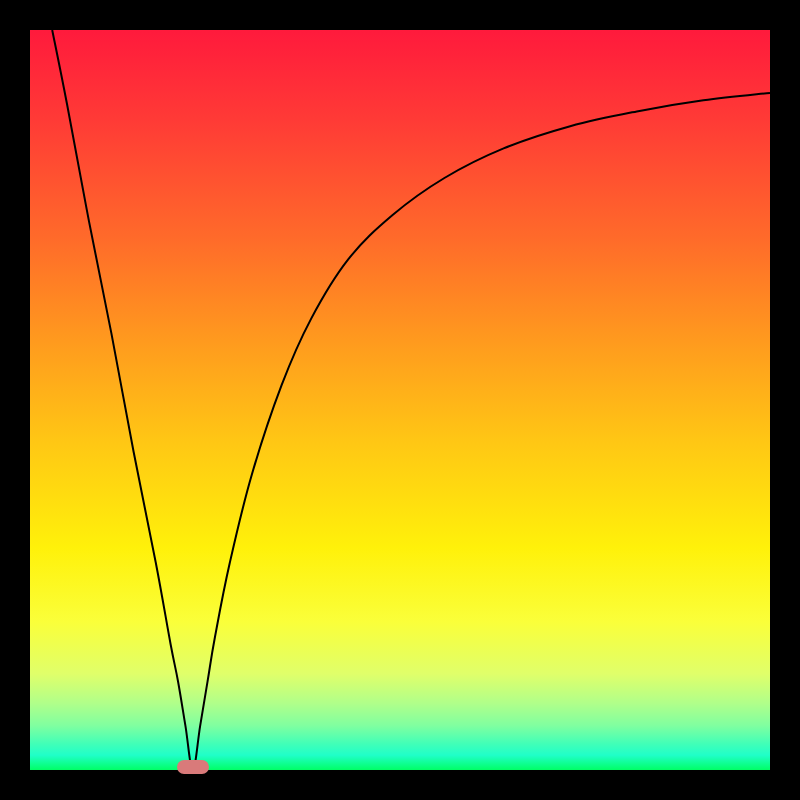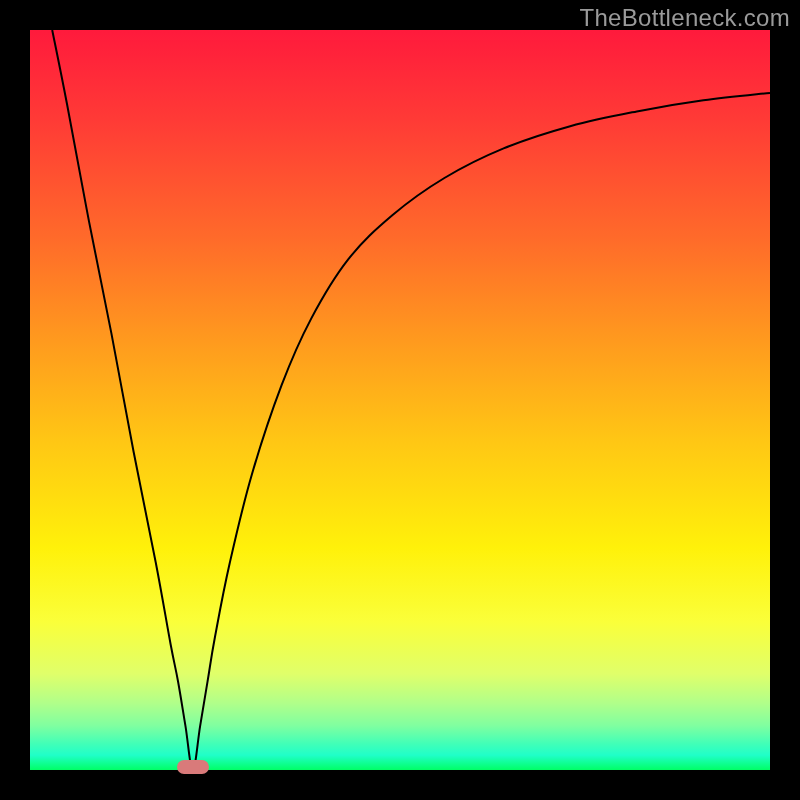--- a/index.html
+++ b/index.html
@@ -68,14 +68,13 @@
 <div class="container">
 
   <div class="plot-area"></div>
 
   <svg class="curve-svg" viewBox="0 0 740 740" preserveAspectRatio="none">
     <path id="curve-path" d="M 22.2 0 C 24.864 13.32, 30.34 39.368, 37 74 C 43.66 108.632, 51.208 151.10799999999998, 59.2 192.39999999999998 C 67.19200000000001 233.69199999999998, 73.408 262.10800000000006, 81.4 303.40000000000003 C 89.39200000000001 344.692, 95.608 380.50800000000004, 103.60000000000001 421.8 C 111.59200000000001 463.092, 119.14000000000001 498.16799999999995, 125.80000000000001 532.8 C 132.46 567.432, 136.60399999999998 592.888, 140.6 614.2 C 144.596 635.5120000000001, 145.33599999999998 636.548, 148 651.2 C 150.66400000000002 665.8520000000001, 152.736 679.616, 155.4 695.6 C 158.06400000000002 711.5840000000001, 160.136 740, 162.8 740 C 165.46400000000003 740, 167.53600000000003 711.5840000000001, 170.20000000000002 695.6 C 172.864 679.616, 174.936 667.1840000000001, 177.6 651.2 C 180.26399999999998 635.216, 181.004 628.112, 185 606.8 C 188.996 585.4879999999999, 193.14000000000001 562.1039999999999, 199.8 532.8 C 206.46 503.496, 212.676 475.968, 222 444 C 231.324 412.032, 240.94400000000002 383.17199999999997, 251.60000000000002 355.2 C 262.25600000000003 327.228, 269.212 311.244, 281.2 288.6 C 293.188 265.956, 303.548 248.04800000000003, 318.2 229.40000000000003 C 332.852 210.75200000000004, 345.28399999999993 199.65200000000002, 362.59999999999997 185 C 379.916 170.34799999999998, 394.42 159.988, 414.40000000000003 148 C 434.38000000000005 136.012, 450.956 127.72399999999996, 473.6 118.39999999999998 C 496.244 109.076, 516.2239999999999 102.86000000000004, 540.1999999999999 96.20000000000005 C 564.1759999999999 89.54000000000005, 582.824 86.062, 606.8 81.39999999999998 C 630.776 76.73799999999996, 649.424 73.62999999999995, 673.4 70.29999999999995 C 697.376 66.96999999999996, 728.012 64.23199999999997, 740 62.89999999999998" fill="none" stroke="#000000" stroke-width="2"></path>
   </svg>
 
   <div id="marker" class="marker" style="left: 176.8px; top: 760px; background: rgb(217, 122, 122);"></div>
 
-  <div class="watermark">TheBottleneck.com</div>
 </div>
 
 </body></html>

